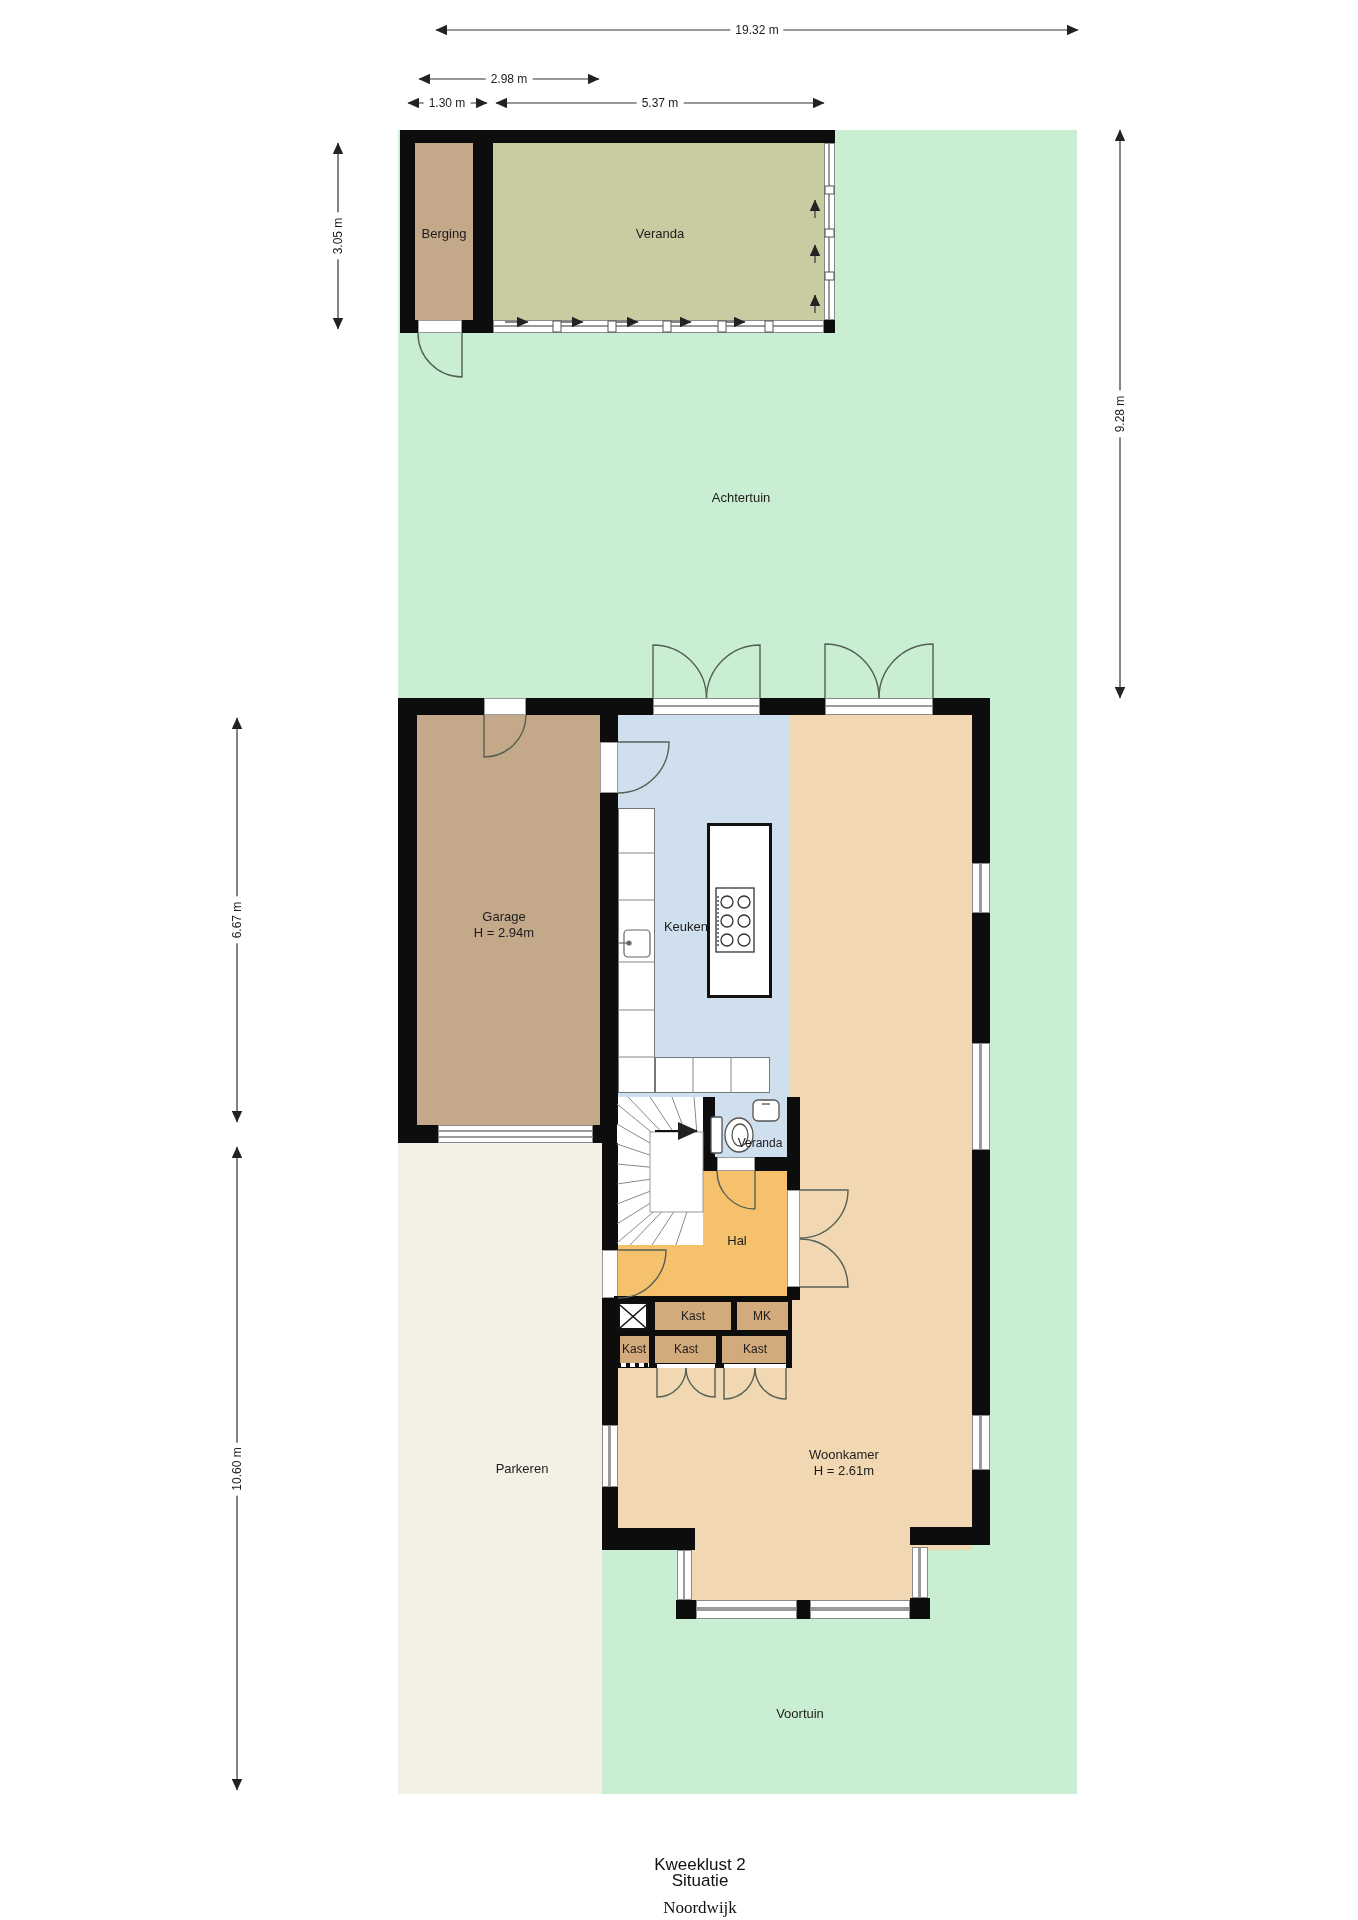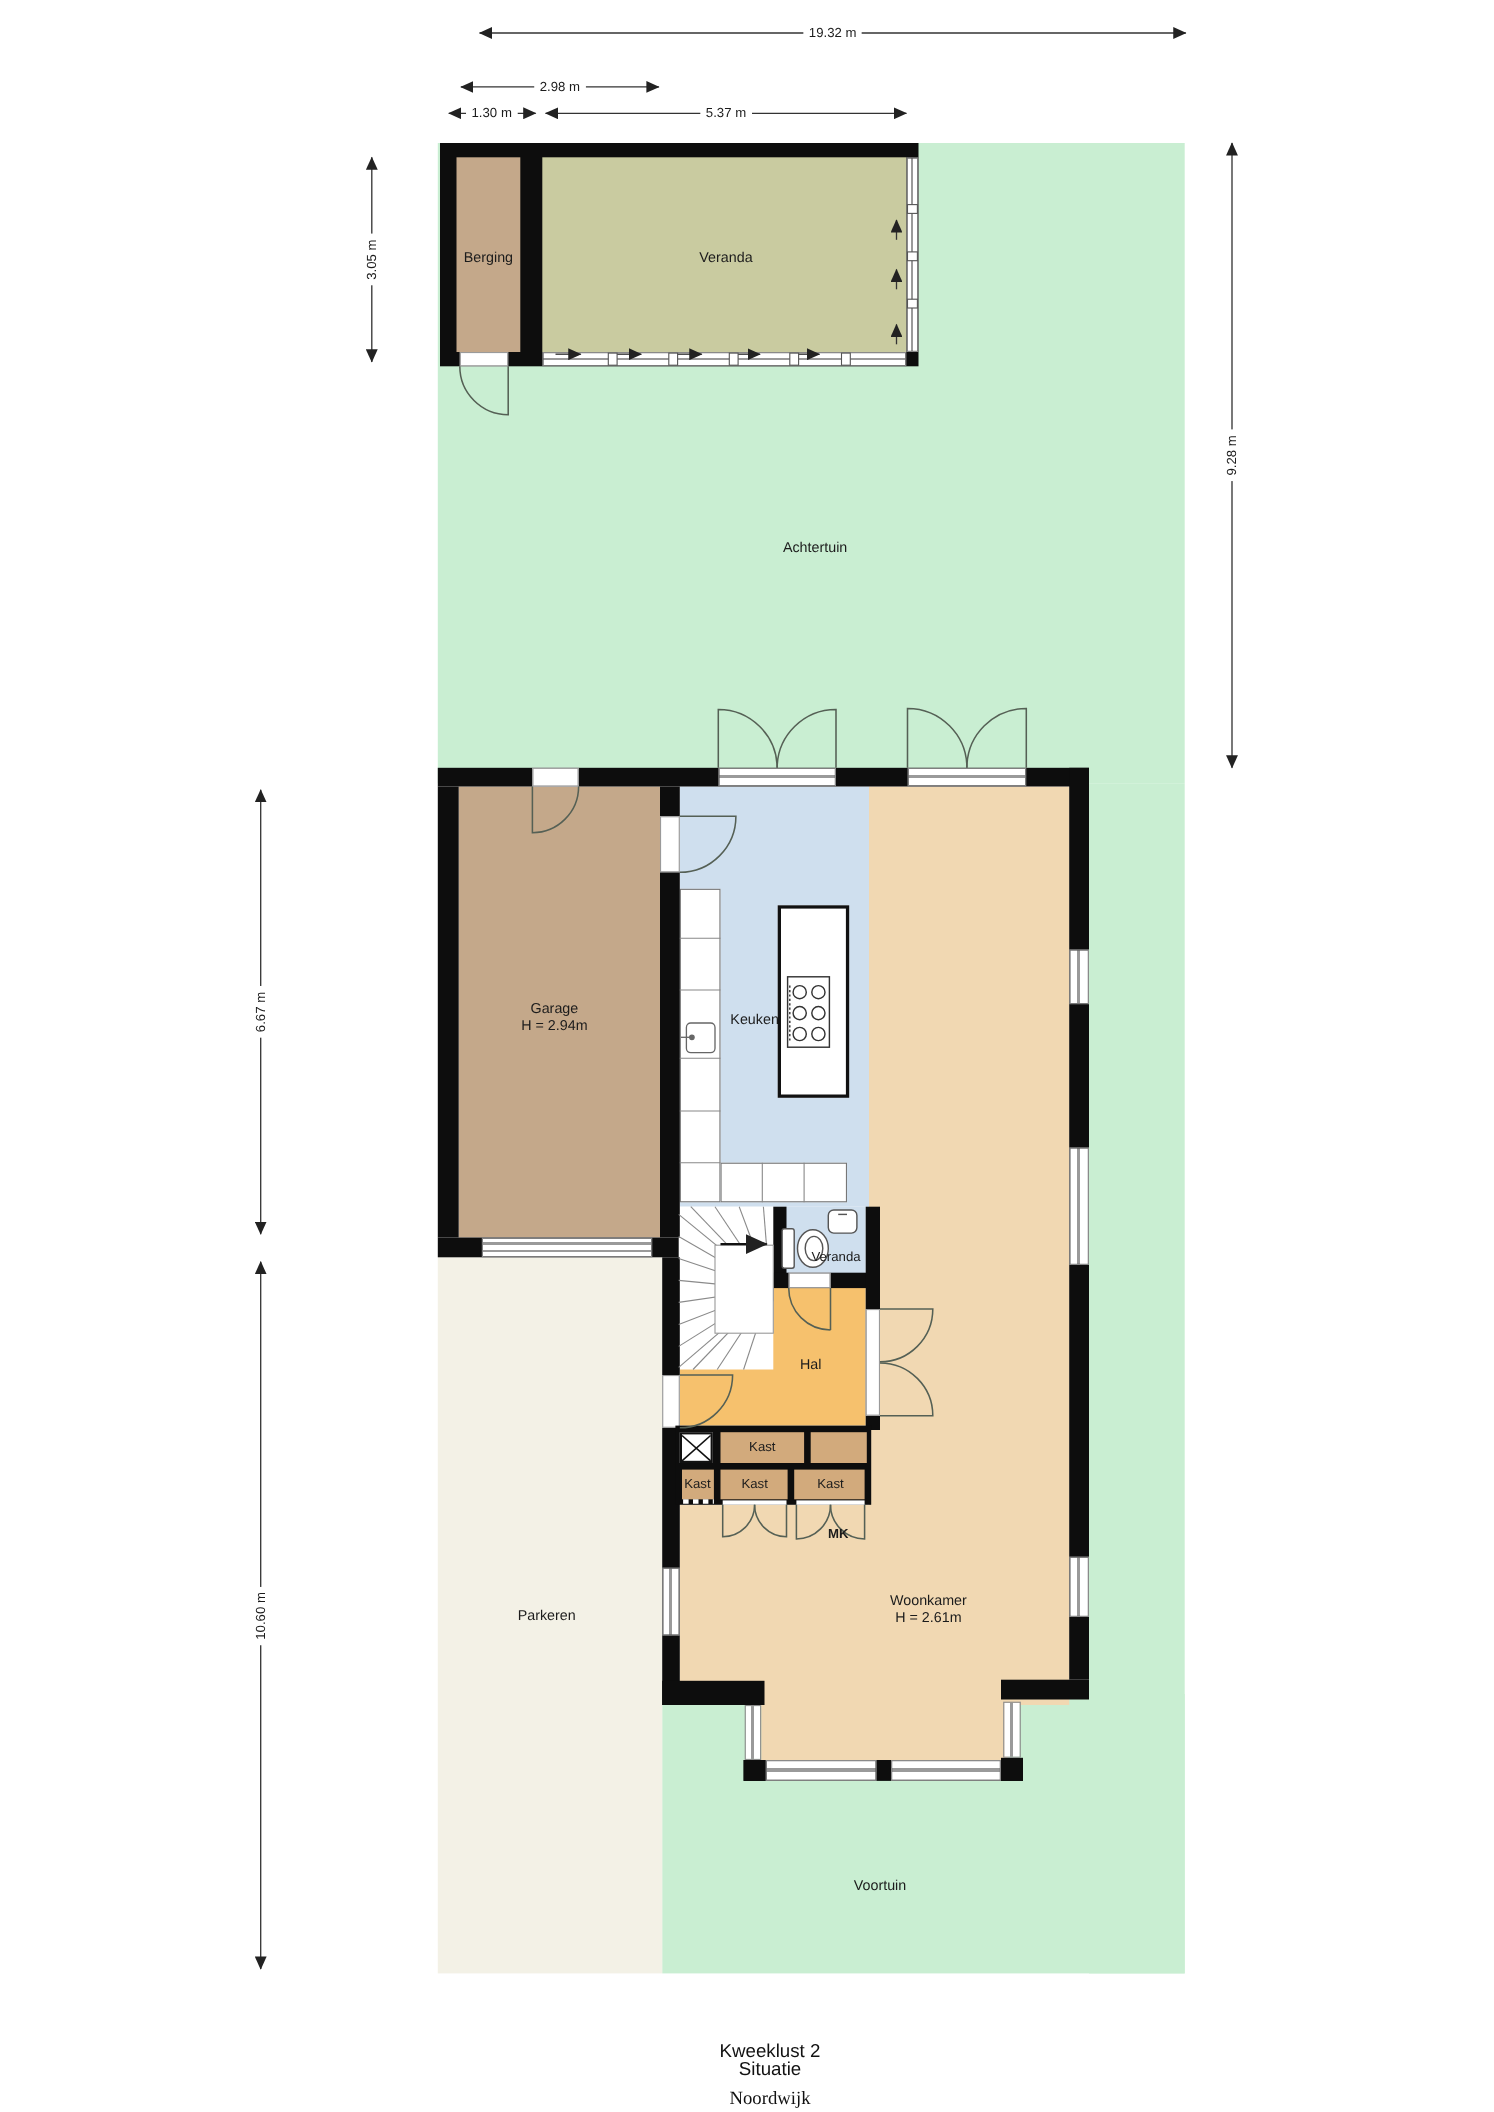--- a/index.html
+++ b/index.html
@@ -231,29 +231,29 @@
   <div class="lbl" style="left:660px;top:234px;">Veranda</div>
   <div class="lbl" style="left:741px;top:498px;">Achtertuin</div>
   <div class="lbl" style="left:504px;top:925px;">
     <span style="display:block;">Garage</span>
     <span style="display:block;">H = 2.94m</span>
   </div>
   <div class="lbl" style="left:686px;top:927px;">Keuken</div>
   <div class="lbl small" style="left:760px;top:1143px;background:rgba(207,223,238,0);">Veranda</div>
   <div class="lbl" style="left:737px;top:1241px;">Hal</div>
   <div class="lbl small" style="left:693px;top:1316px;">Kast</div>
-  <div class="lbl small" style="left:762px;top:1395px;font-weight:bold;">MK</div>
+  <div class="lbl small" style="left:762px;top:1316px;">MK</div>
   <div class="lbl small" style="left:634px;top:1349px;">Kast</div>
   <div class="lbl small" style="left:686px;top:1349px;">Kast</div>
   <div class="lbl small" style="left:755px;top:1349px;">Kast</div>
   <div class="lbl" style="left:844px;top:1463px;">
     <span style="display:block;">Woonkamer</span>
     <span style="display:block;">H = 2.61m</span>
   </div>
-  <div class="lbl" style="left:497px;top:1469px;">Parkeren</div>
+  <div class="lbl" style="left:522px;top:1469px;">Parkeren</div>
   <div class="lbl" style="left:800px;top:1714px;">Voortuin</div>
 
   <div class="lbl dim" style="left:757px;top:30px;">19.32 m</div>
   <div class="lbl dim" style="left:509px;top:79px;">2.98 m</div>
   <div class="lbl dim" style="left:447px;top:103px;">1.30 m</div>
   <div class="lbl dim" style="left:660px;top:103px;">5.37 m</div>
   <div class="lbl dim v" style="left:338px;top:236px;">3.05 m</div>
   <div class="lbl dim v" style="left:1120px;top:414px;">9.28 m</div>
   <div class="lbl dim v" style="left:237px;top:920px;">6.67 m</div>
   <div class="lbl dim v" style="left:237px;top:1469px;">10.60 m</div>

